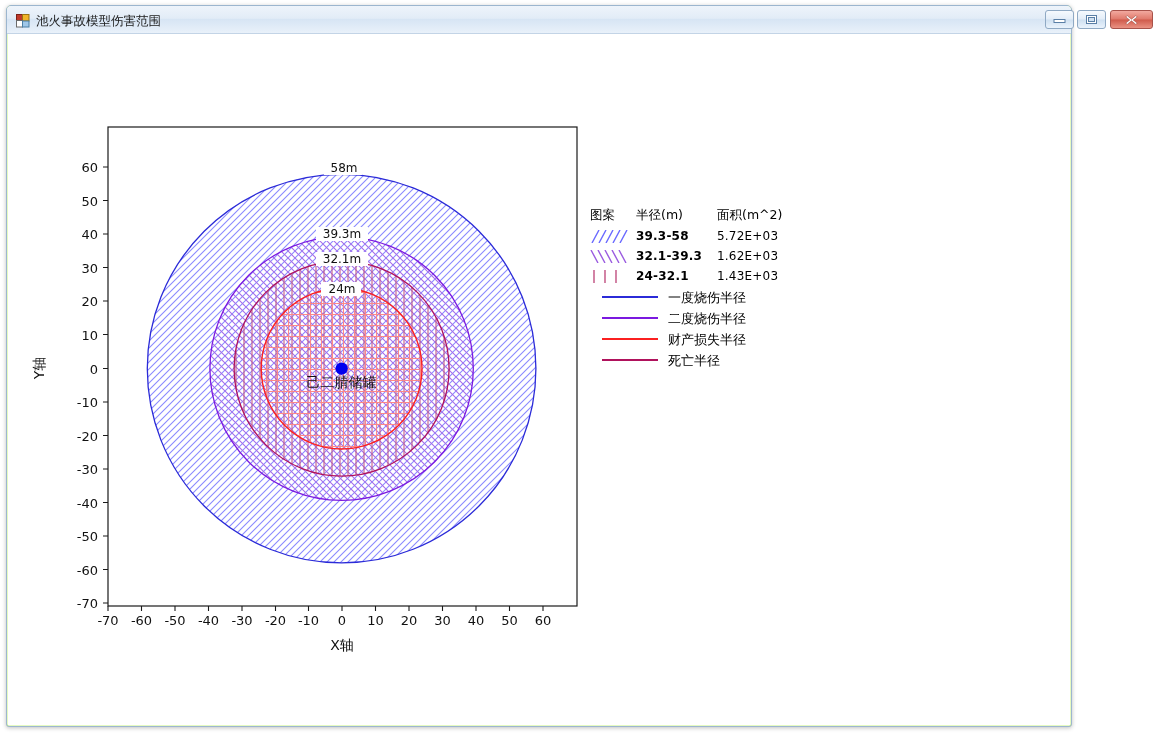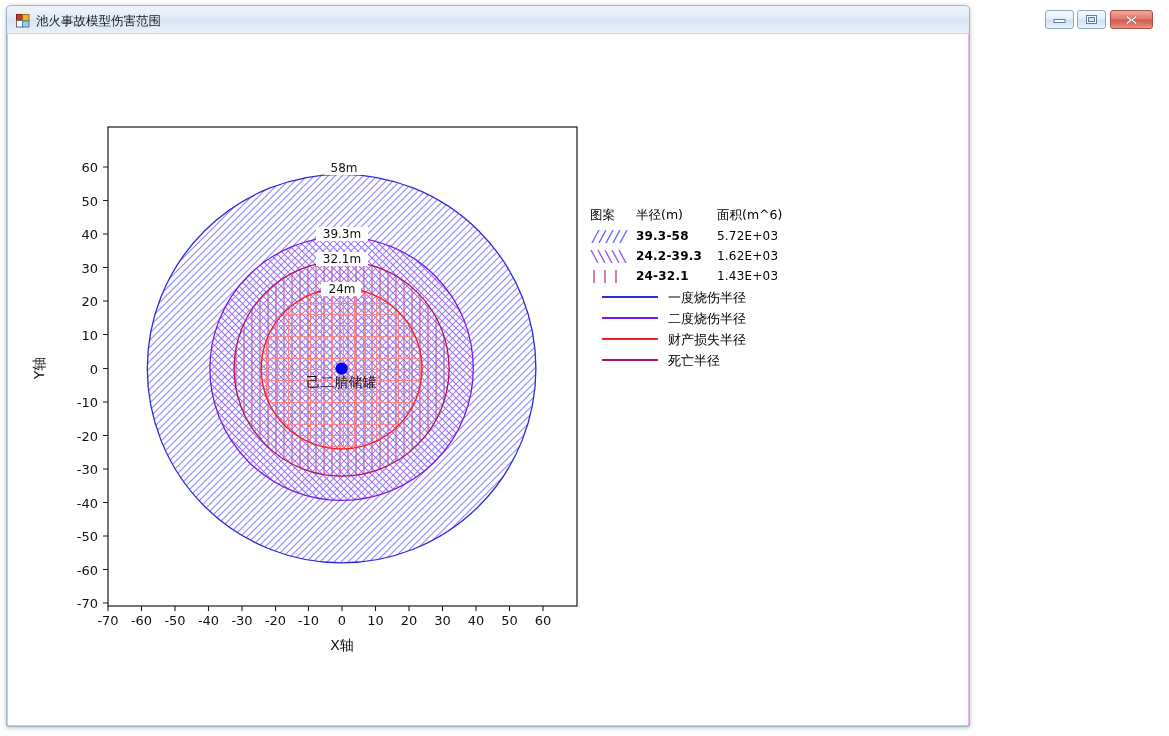--- a/index.html
+++ b/index.html
@@ -1,21 +1,21 @@
 <!DOCTYPE html>
 <html><head>
 <meta charset="utf-8">
 <style>
   html,body{margin:0;padding:0;background:#ffffff;}
   body{width:1169px;height:736px;font-family:"DejaVu Sans","Liberation Sans",sans-serif;overflow:hidden;}
 
   
   #window{
-    position:absolute;left:6px;top:5px;width:964px;height:722px;
-    background:#d946ef;
+    position:absolute;left:6px;top:5px;width:1066px;height:722px;
+    background:#bef264;
     border:1px solid #9cb6cf;
     border-radius:5px 5px 3px 3px;
     box-shadow:0 0 0 1px rgba(255,255,255,.6) inset, 0 1px 4px rgba(0,0,0,.25);
     box-sizing:border-box;
   }
   #titlebar{
     position:absolute;left:0;top:0;width:100%;height:28px;
     background:linear-gradient(to bottom,#eef4fb 0%,#e2ecf7 45%,#d7e5f4 50%,#e9f1fa 100%);
     border-bottom:1px solid #c3d4e6;
     border-radius:4px 4px 0 0;
@@ -217,40 +217,40 @@
 
         <text x="334" y="616" text-anchor="middle" font-family="DejaVu Sans, Liberation Sans, sans-serif" font-size="14" fill="#111">X轴</text>
         <text x="36" y="334" text-anchor="middle" transform="rotate(-90 36 334)" font-family="DejaVu Sans, Liberation Sans, sans-serif" font-size="14" fill="#111">Y轴</text>
       </svg>
 
       <div id="legend">
 
         <div class="lg-head">
           <span class="c-pat">图案</span>
           <span class="c-rad">半径(m)</span>
-          <span class="c-area">面积(m^6)</span>
+          <span class="c-area">面积(m^2)</span>
         </div>
 
         <div class="lg-row">
           <span class="swatch">
             <svg width="38" height="13" viewBox="0 0 38 13">
               <path d="M2,13 l7,-13 M9,13 l7,-13 M16,13 l7,-13 M23,13 l7,-13 M30,13 l7,-13" stroke="#6a6aff" stroke-width="1.4"></path>
             </svg>
           </span>
           <span class="rad">39.3-58</span>
           <span class="area">5.72E+03</span>
         </div>
 
         <div class="lg-row">
           <span class="swatch">
             <svg width="38" height="13" viewBox="0 0 38 13">
               <path d="M1,0 l7,13 M8,0 l7,13 M15,0 l7,13 M22,0 l7,13 M29,0 l7,13" stroke="#9b5ce0" stroke-width="1.4"></path>
             </svg>
           </span>
-          <span class="rad">24.2-39.3</span>
+          <span class="rad">32.1-39.3</span>
           <span class="area">1.62E+03</span>
         </div>
 
         <div class="lg-row">
           <span class="swatch">
             <svg width="38" height="13" viewBox="0 0 38 13">
               <path d="M4,0 l0,13 M15,0 l0,13 M26,0 l0,13" stroke="#c05080" stroke-width="1.4"></path>
             </svg>
           </span>
           <span class="rad">24-32.1</span>

